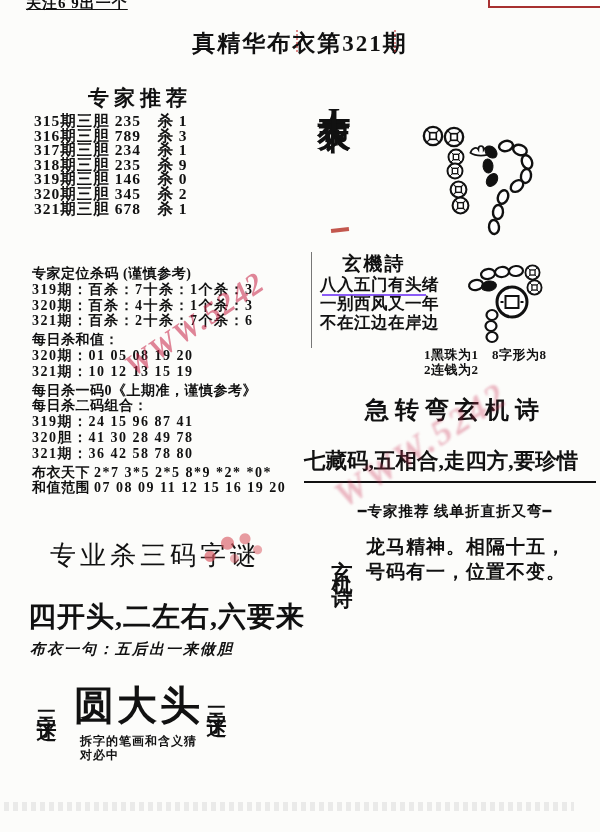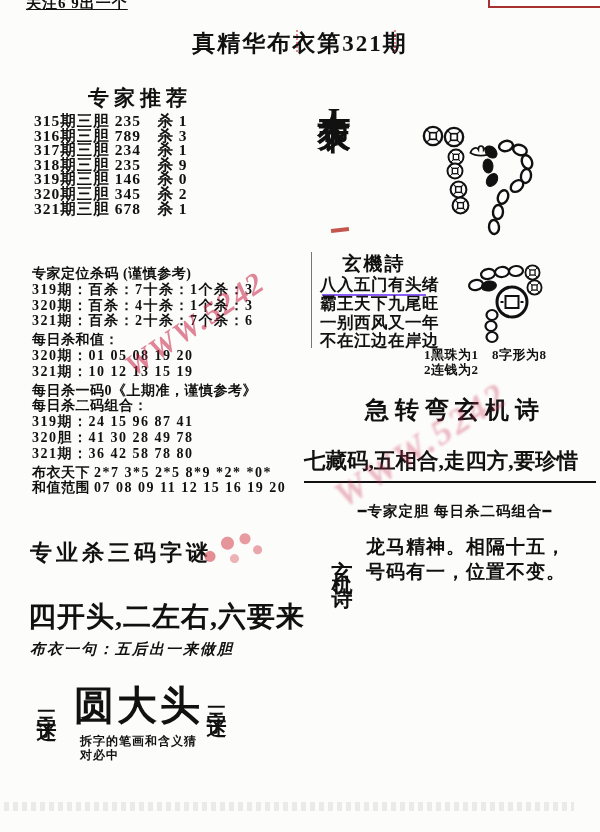--- a/index.html
+++ b/index.html
@@ -18,21 +18,21 @@
   .top-red-box{left:488px;top:-4px;width:110px;height:8px;border:2px solid #a83232;background:#fff;}
   .main-title{left:0;right:0;top:28px;text-align:center;font-size:23px;font-weight:bold;letter-spacing:2px;}
 
   
   .expert-title{left:88px;top:84px;width:160px;text-align:left;font-size:21px;font-weight:bold;letter-spacing:5px;}
   .expert-rows{left:34px;top:114px;font-size:15.5px;font-weight:bold;line-height:14.6px;letter-spacing:1px;}
   .kill-block{left:32px;top:266px;font-size:14px;font-weight:bold;line-height:15.8px;letter-spacing:0.5px;}
   .kill-block .gap{margin-top:3px;}
   .mono-nums{letter-spacing:1.5px;}
 
-  .riddle3-title{left:30px;top:538px;width:250px;font-size:22px;font-weight:bold;letter-spacing:4px;}
+  .riddle3-title{left:30px;top:538px;width:250px;text-align:center;font-size:26px;font-weight:normal;letter-spacing:4px;}
   .riddle3-line{left:28px;top:598px;font-size:28px;font-weight:bold;letter-spacing:1px;}
   .riddle3-sub{left:30px;top:640px;font-size:15px;font-weight:bold;font-style:italic;letter-spacing:2px;}
 
   .szm-left{left:34px;top:694px;font-size:20px;font-weight:bold;letter-spacing:6px;}
   .szm-right{left:204px;top:690px;font-size:20px;font-weight:bold;letter-spacing:6px;}
   .big-answer{left:74px;top:678px;font-size:40px;font-weight:bold;letter-spacing:3px;}
   .answer-note{left:80px;top:734px;font-size:12px;font-weight:bold;line-height:14px;letter-spacing:1px;}
 
   
   .buyi-title{left:316px;top:86px;font-size:33px;font-weight:bold;letter-spacing:4px;line-height:36px;}
@@ -173,21 +173,20 @@
     <ellipse cx="93" cy="52" rx="7" ry="5" transform="rotate(45 93 52)"></ellipse>
     <ellipse cx="90" cy="66" rx="7" ry="5" transform="rotate(85 90 66)"></ellipse>
     <ellipse cx="94" cy="80" rx="7" ry="5" transform="rotate(125 94 80)"></ellipse>
   </g>
 </svg>
 
 <div class="abs poem-rule"></div>
 <div class="abs poem-title">玄機詩</div>
 <div class="abs poem-lines">
   <div>八入五门有头绪</div>
-  <div>霸王天下九尾旺</div>
   <div>一别西风又一年</div>
   <div>不在江边在岸边</div>
 </div>
 
 <svg class="abs" style="left:458px;top:258px;" width="132" height="92" viewBox="0 0 132 92">
   <g stroke="#111" stroke-width="2.2" fill="#fff">
     <ellipse cx="30" cy="16" rx="7" ry="5" transform="rotate(-8 30 16)"></ellipse>
     <ellipse cx="44" cy="14" rx="7" ry="5" transform="rotate(-6 44 14)"></ellipse>
     <ellipse cx="58" cy="13" rx="7" ry="5" transform="rotate(-4 58 13)"></ellipse>
     <ellipse cx="18" cy="27" rx="7" ry="5" transform="rotate(-12 18 27)"></ellipse>
@@ -201,21 +200,21 @@
   <use href="#bigcoin" x="37" y="27" width="34" height="34"></use>
 </svg>
 
 <div class="abs poem-caps">
   <div>1黑珠为1　8字形为8</div>
   <div>2连钱为2</div>
 </div>
 
 <div class="abs turn-title">急转弯玄机诗</div>
 <div class="abs turn-line">七藏码,五相合,走四方,要珍惜</div>
-<div class="abs turn-note">━专家定胆 每日杀二码组合━</div>
+<div class="abs turn-note">━专家推荐 线单折直折又弯━</div>
 
 <div class="abs vert bx-side">玄机诗</div>
 <div class="abs bx-text">
   <div>龙马精神。相隔十五，</div>
   <div>号码有一，位置不变。</div>
 </div>
 
 <div class="abs wm1">WWW.5242</div>
 <div class="abs wm2">WWW.5242</div>
 <div class="abs scribble"></div>

